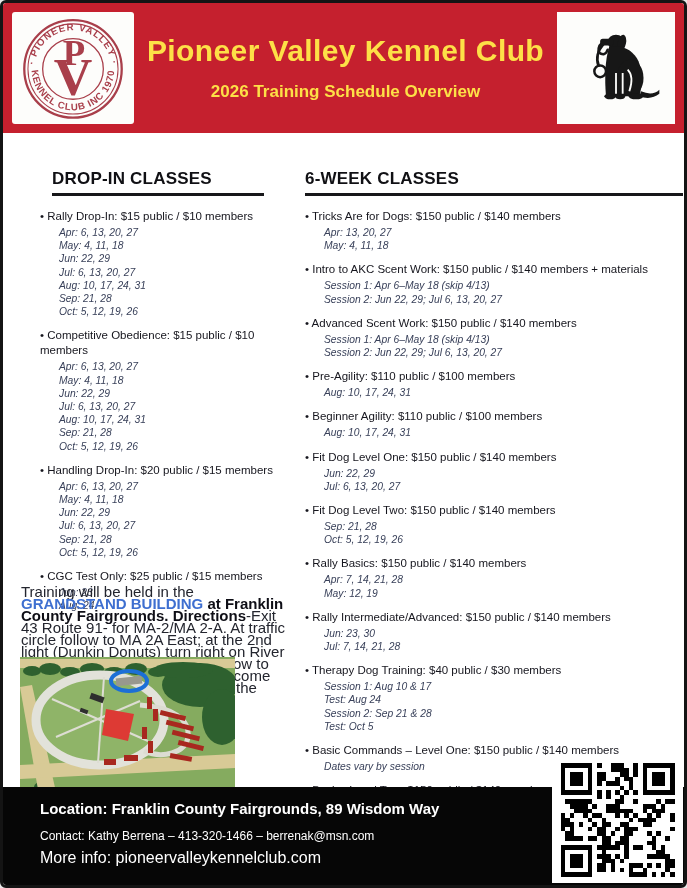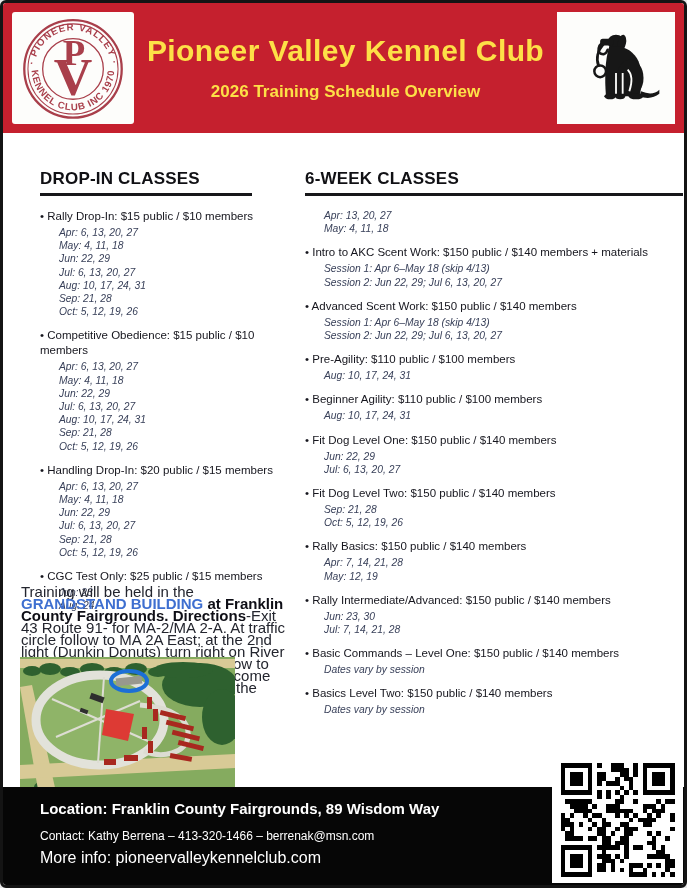--- a/index.html
+++ b/index.html
@@ -21,21 +21,21 @@
     display:flex; align-items:center; justify-content:center; }
   .banner-titles { flex:1; text-align:center; color:#fde047; padding:0 10px; }
   .banner-titles h1 { margin:0 0 14px; font-size:30px; font-weight:bold; letter-spacing:0.4px; }
   .banner-titles h2 { margin:0; font-size:17px; font-weight:bold; }
   
   .col-heading {
     margin:0 0 13px; font-size:17px; font-weight:bold; color:#101014;
     border-bottom:3px solid #17171a; padding-bottom:4px; letter-spacing:0.2px;
   }
   .col-left  { position:absolute; left:37px;  top:166px; width:258px; }
-  .col-left .col-heading { width:212px; }
+  .col-left .col-heading { width:212px;margin-left:12px; }
   .col-right { position:absolute; left:302px; top:166px; width:378px; }
   .class-block { margin-bottom:10px; }
   .class-title { font-size:11.5px; color:#15151d; line-height:15px; margin-bottom:2px; }
   .class-title::before { content:"\2022  "; }
   .class-dates { padding-left:19px; }
   .date-line { font-size:10.3px; font-style:italic; color:#39415a; line-height:13.2px; }
   
   .location-note {
     position:absolute; left:18px; top:583px; width:270px; margin:0;
     font-size:15px; line-height:12px; color:#23252e;
@@ -169,20 +169,21 @@
           </div>
         </div>
       </div>
   </section>
 
   <section class="col-right">
     <h3 class="col-heading">6-WEEK CLASSES</h3>
     <div>
 
         <div class="class-block">
+          <div class="class-title">Tricks Are for Dogs: $150 public / $140 members</div>
           <div class="class-dates">
             <div class="date-line">Apr: 13, 20, 27</div>
             <div class="date-line">May: 4, 11, 18</div>
           </div>
         </div>
 
         <div class="class-block">
           <div class="class-title">Intro to AKC Scent Work: $150 public / $140 members + materials</div>
           <div class="class-dates">
             <div class="date-line">Session 1: Apr 6–May 18 (skip 4/13)</div>
@@ -237,20 +238,29 @@
         </div>
 
         <div class="class-block">
           <div class="class-title">Rally Intermediate/Advanced: $150 public / $140 members</div>
           <div class="class-dates">
             <div class="date-line">Jun: 23, 30</div>
             <div class="date-line">Jul: 7, 14, 21, 28</div>
           </div>
         </div>
 
+        <div class="class-block">
+          <div class="class-title">Therapy Dog Training: $40 public / $30 members</div>
+          <div class="class-dates">
+            <div class="date-line">Session 1: Aug 10 &amp; 17</div>
+            <div class="date-line">Test: Aug 24</div>
+            <div class="date-line">Session 2: Sep 21 &amp; 28</div>
+            <div class="date-line">Test: Oct 5</div>
+          </div>
+        </div>
 
         <div class="class-block">
           <div class="class-title">Basic Commands – Level One: $150 public / $140 members</div>
           <div class="class-dates">
             <div class="date-line">Dates vary by session</div>
           </div>
         </div>
 
         <div class="class-block">
           <div class="class-title">Basics Level Two: $150 public / $140 members</div>

